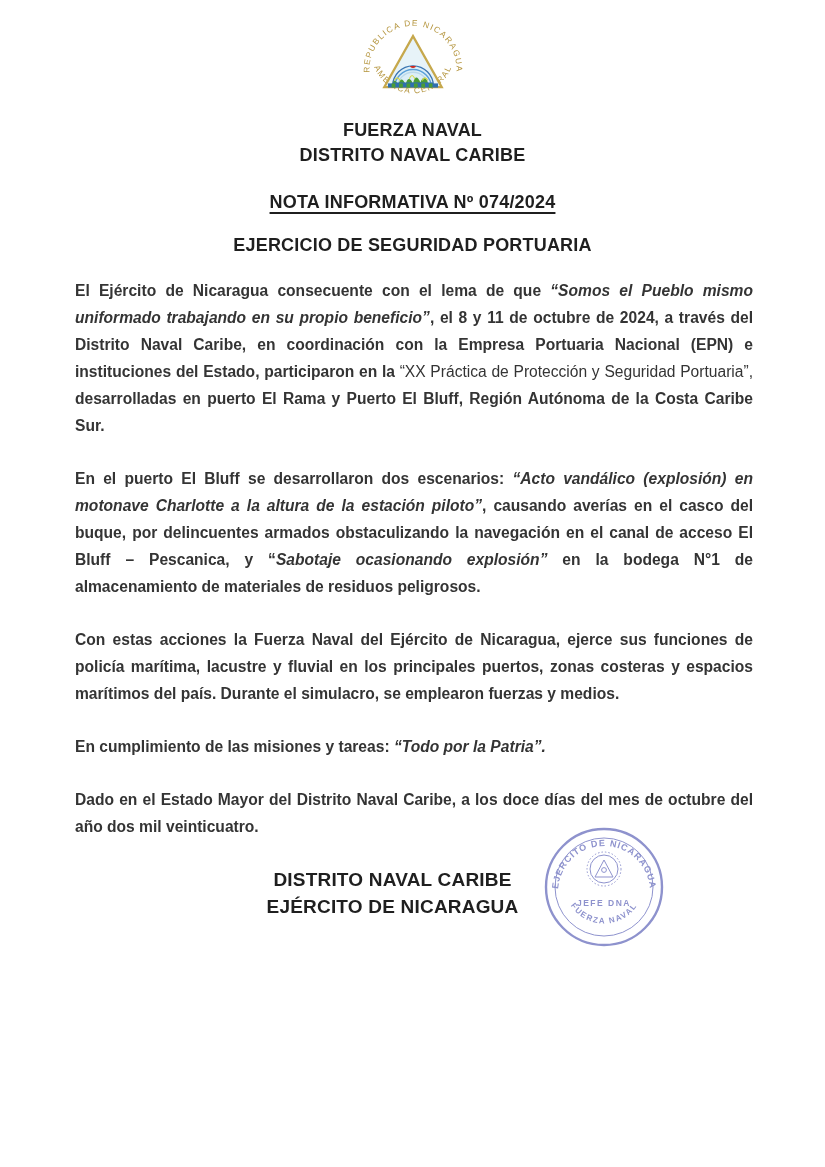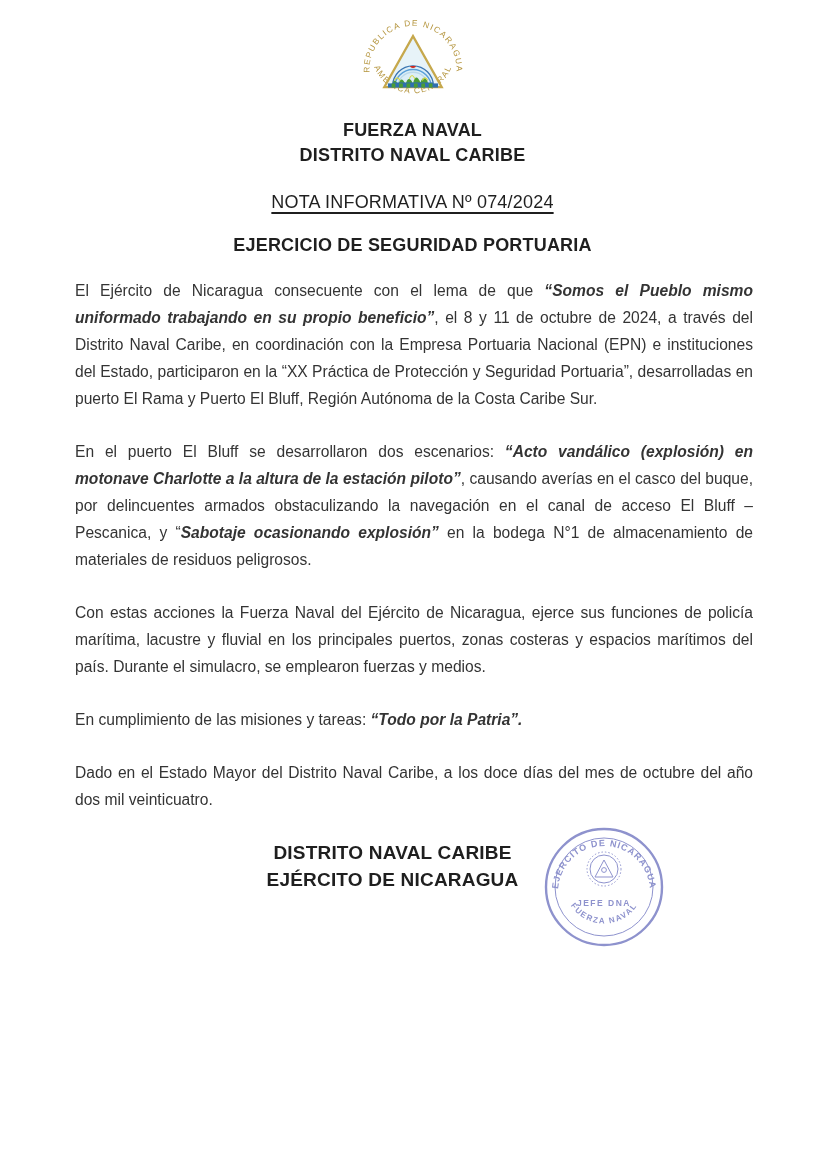--- a/index.html
+++ b/index.html
@@ -3,29 +3,29 @@
 <meta charset="utf-8">
 <style>
   html,body{margin:0;padding:0;background:#ffffff;}
   .page{
     width:825px;height:1167px;position:relative;background:#ffffff;
     font-family:"Liberation Sans", sans-serif;color:#343434;overflow:hidden;
   }
   .emblem{display:block;margin:12px auto 0;width:120px;height:102px;}
   .org-header{margin-top:4px;text-align:center;font-weight:bold;
     font-size:18px;line-height:25px;color:#1f1f1f;letter-spacing:.2px;}
-  .doc-title{margin:24px 0 0;text-align:center;font-size:18px;font-weight:normal;
+  .doc-title{margin:24px 0 0;text-align:center;font-size:18px;font-weight:bold;
     color:#1f1f1f;text-decoration:underline;text-decoration-thickness:2px;
     text-underline-offset:4px;letter-spacing:.2px;}
   .doc-subject{margin:22px 10px 0;text-align:center;font-size:18px;font-weight:bold;
     color:#1f1f1f;letter-spacing:.2px;}
   .body-text{margin:21px 72px 0 75px;font-size:15.6px;line-height:27px;
     text-align:justify;color:#343434;}
   .para{margin:0 0 26px 0;}
-  .reg{font-style:normal;font-weight:normal;}
+  .reg{font-style:normal;font-weight:bold;}
   .bi{font-weight:bold;font-style:italic;}
   .b{font-weight:normal;margin-top:44px;}
   .signature{margin-top:5px;text-align:center;font-weight:bold;font-size:19px;
     line-height:27px;color:#1f1f1f;position:relative;left:-20px;letter-spacing:.2px;}
   .seal{position:absolute;left:541px;top:824px;width:126px;height:126px;opacity:.9;}
   .arc-text{letter-spacing:1.5px;}
 </style>
 </head>
 <body>
 

